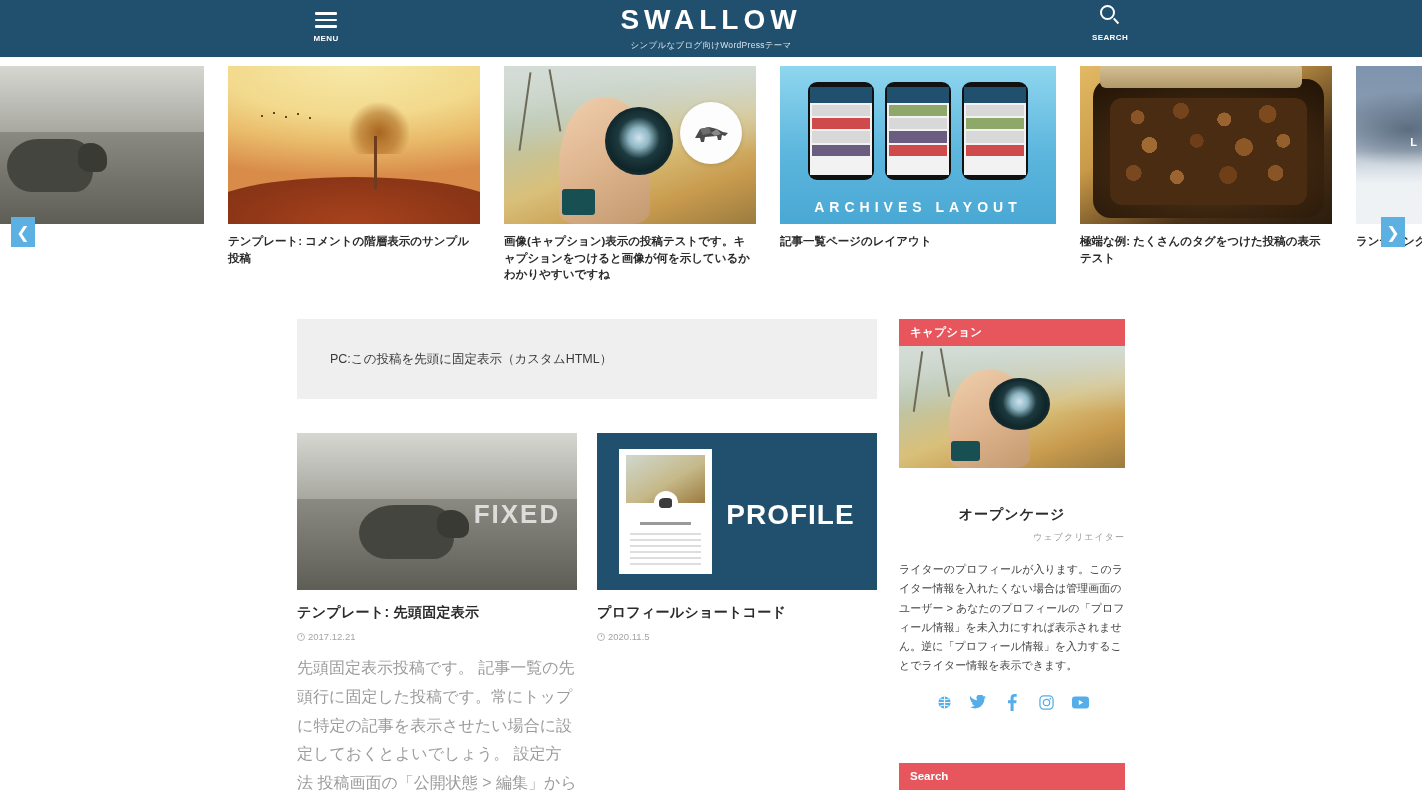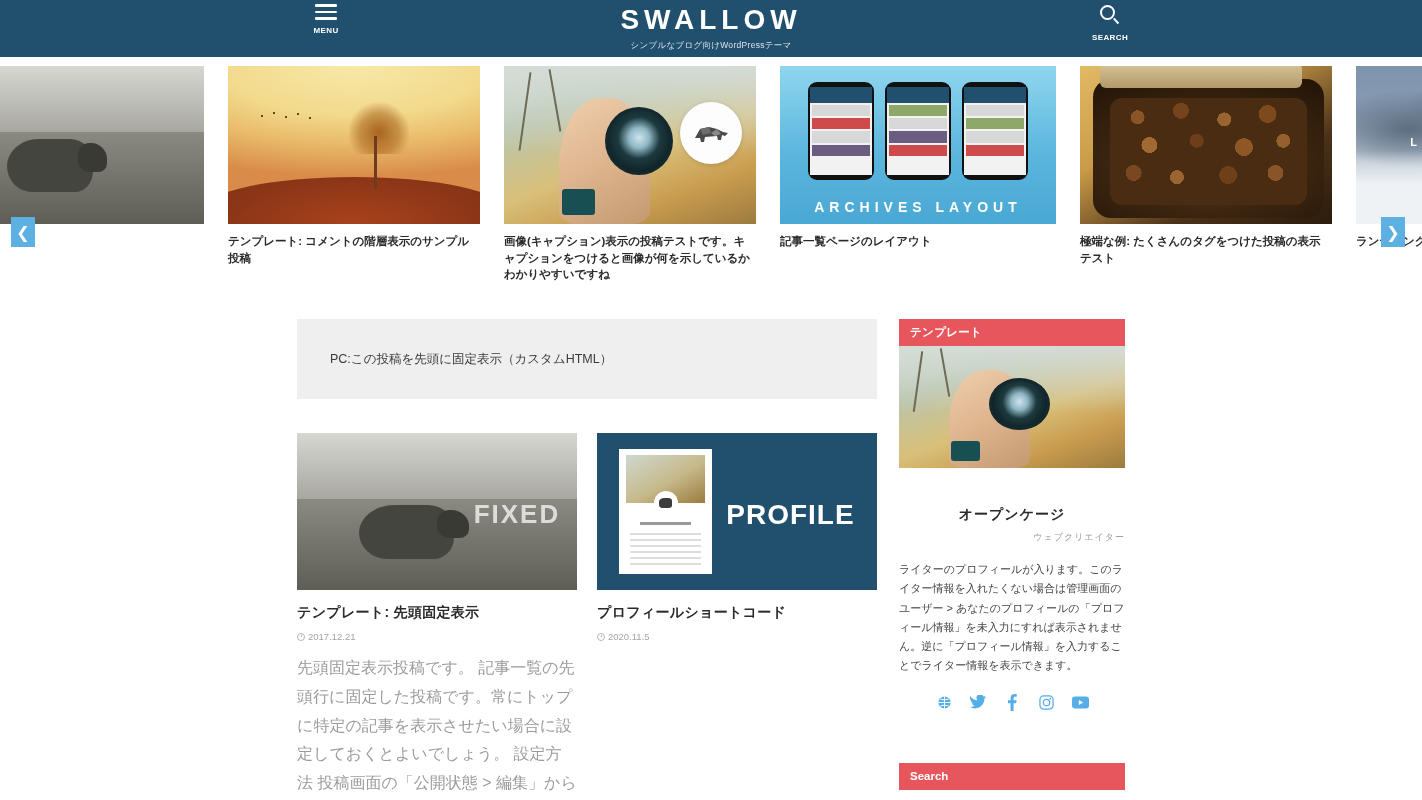--- a/index.html
+++ b/index.html
@@ -17,21 +17,21 @@
     width: 1422px;
     height: 57px;
     background: #21506e;
     display: flex;
     align-items: center;
     justify-content: center;
   }
   .hdr-menu {
     position: absolute;
     left: 296px;
-    top: 0;
+    top: 8px;
     width: 60px;
     text-align: center;
     cursor: pointer;
   }
   .hamburger { width: 22px; margin: 4px auto 0; }
   .hamburger span {
     display: block;
     height: 2.5px;
     background: #fff;
     margin-bottom: 4px;
@@ -690,21 +690,21 @@
           </div>
         </div>
       </div>
 
     </div>
   </div>
 
   <div class="side-col">
 
     <div class="side-head">
-      <span>テンプレート</span>
+      <span>キャプション</span>
     </div>
 
     <div class="profile-photo">
       <div class="art art-lens">
         <div class="blur1"></div>
           <div class="twig"></div>
           <div class="twig2"></div>
         <div class="hand"></div>
           <div class="watch"></div>
           <div class="lens"></div>

